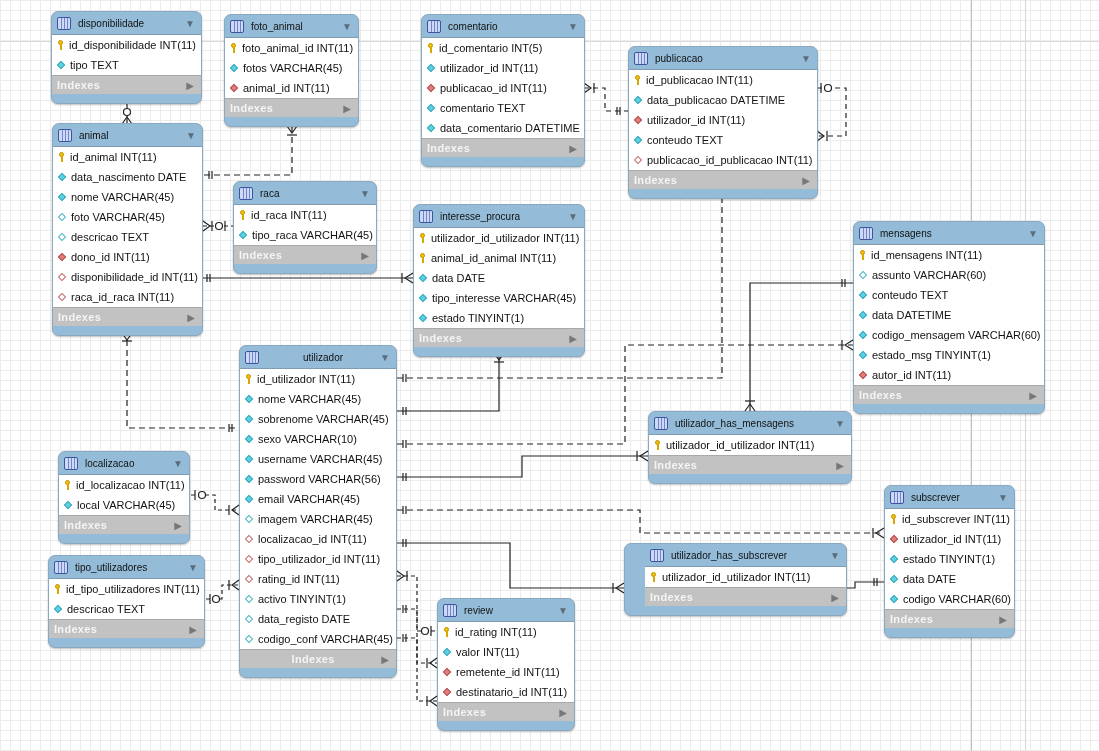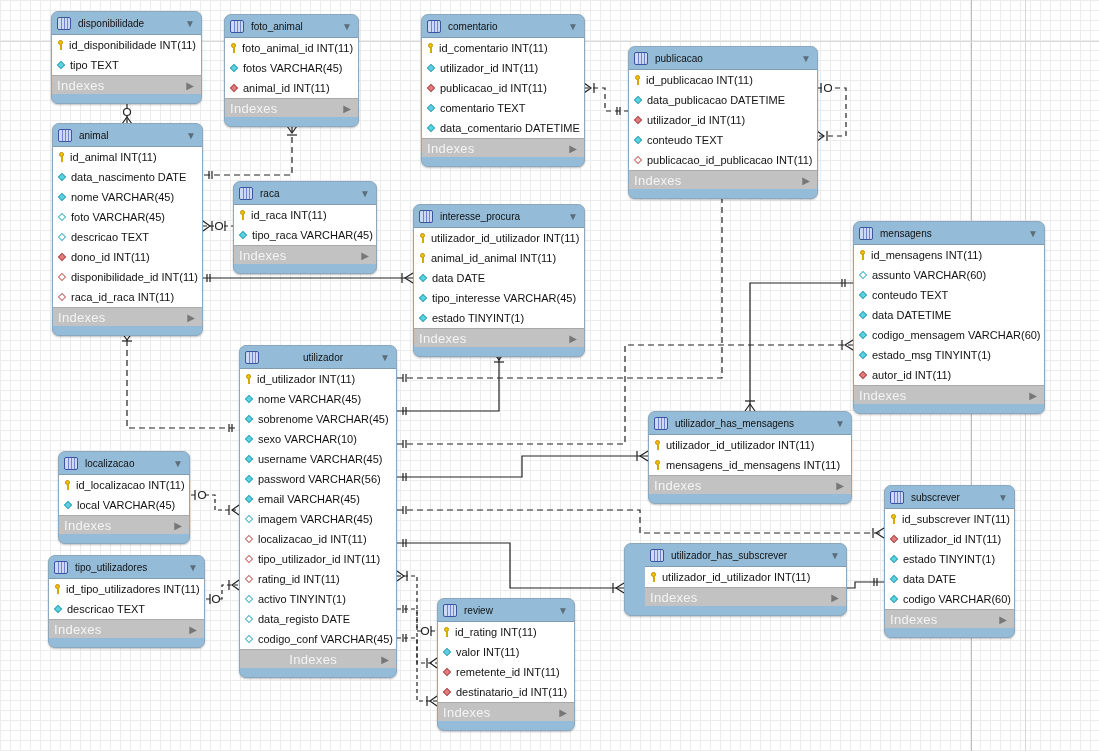--- a/index.html
+++ b/index.html
@@ -34,21 +34,21 @@
   .ico { width:10px; display:inline-flex; justify-content:center; align-items:center; margin-right:4px; flex:none; }
   .ico.key { width:5px; height:10px; margin-left:2px; margin-right:6px; position:relative; }
   .ico.key::before { content:""; position:absolute; left:0; top:0; width:5px; height:5px; border-radius:50%; background:#f2c200; border:1px solid #c08f00; box-sizing:border-box; }
   .ico.key::after { content:""; position:absolute; left:2px; top:4px; width:2px; height:6px; background:#d8a800; }
   .ico.dia::before { content:""; width:6px; height:6px; transform:rotate(45deg); display:block; box-sizing:border-box; }
   .ico.nn::before { background:#5dd1e2; border:1px solid #3aa9bb; }
   .ico.null::before { background:#fff; border:1px solid #4ab6c8; }
   .ico.fk::before { background:#e07d7d; border:1px solid #b65050; }
   .ico.fknull::before { background:#fff; border:1px solid #c76a6a; }
   .tbl-idx { height:18px; background:#c2c2c2; border-top:1px solid #a9a9a9; display:flex; align-items:center; padding:0 7px 0 5px; }
-  .idx-label { color:#f4f4f4; font-weight:normal; font-size:13px; flex:1; letter-spacing:0.3px; }
+  .idx-label { color:#f4f4f4; font-weight:bold; font-size:11px; flex:1; letter-spacing:0.3px; }
   .idx-arrow { color:#777; font-size:10px; cursor:pointer; }
 </style>
 </head>
 <body>
 
 <div class="pageline-v" style="left:971px;"></div>
 <div class="pageline-v light" style="left:1025px;"></div>
 <div class="pageline-h" style="top:41px;"></div>
 
 <svg class="rel" width="1099" height="751">
@@ -261,21 +261,21 @@
   </div>
 <div class="tbl" style="left:421px;top:14px;width:162px;">
     <div class="tbl-head">
       <span class="tbl-icon"></span>
       <span class="tbl-name">comentario</span>
       <span class="tbl-menu">▼</span>
     </div>
     <div class="tbl-body">
       <div class="col">
         <span class="ico key"></span>
-        <span>id_comentario INT(11)</span>
+        <span>id_comentario INT(5)</span>
       </div>
       <div class="col">
         <span class="ico dia nn"></span>
         <span>utilizador_id INT(11)</span>
       </div>
       <div class="col">
         <span class="ico dia fk"></span>
         <span>publicacao_id INT(11)</span>
       </div>
       <div class="col">
@@ -538,24 +538,20 @@
     <div class="tbl-head">
       <span class="tbl-icon"></span>
       <span class="tbl-name">utilizador_has_mensagens</span>
       <span class="tbl-menu">▼</span>
     </div>
     <div class="tbl-body">
       <div class="col">
         <span class="ico key"></span>
         <span>utilizador_id_utilizador INT(11)</span>
       </div>
-      <div class="col">
-        <span class="ico key"></span>
-        <span>mensagens_id_mensagens INT(11)</span>
-      </div>
     </div>
     <div class="tbl-idx">
       <span class="idx-label">Indexes</span>
       <span class="idx-arrow">▶</span>
     </div>
   </div>
 <div class="tbl" style="left:58px;top:451px;width:130px;">
     <div class="tbl-head">
       <span class="tbl-icon"></span>
       <span class="tbl-name">localizacao</span>

